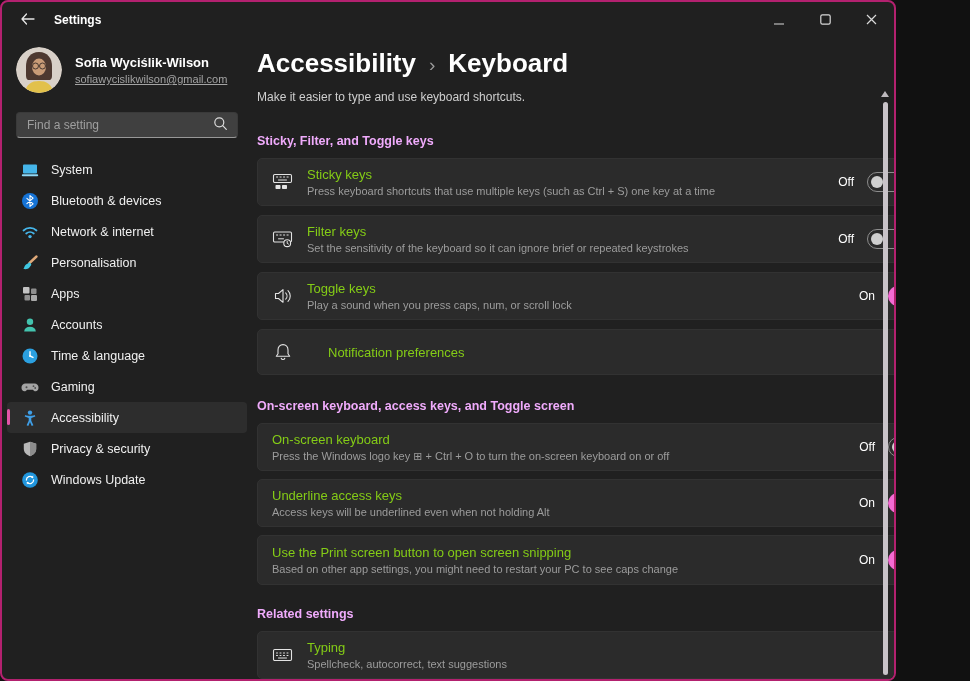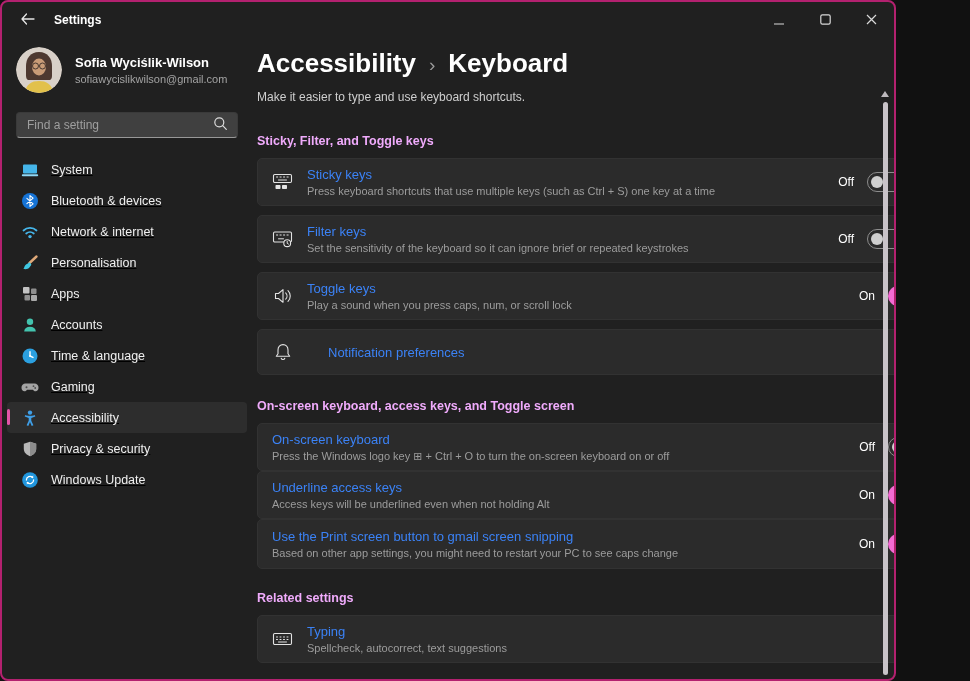--- a/index.html
+++ b/index.html
@@ -13,51 +13,51 @@
   .tb-title { font-size:12px; font-weight:bold; color:#ffffff; margin-left:12px; }
   .win-controls { margin-left:auto; display:flex; height:36px; }
   .win-btn { width:46px; height:36px; display:flex; align-items:center; justify-content:center; cursor:pointer; }
 
   
   .sidebar { position:absolute; top:36px; left:0; width:250px; bottom:0; }
   .profile { display:flex; align-items:center; margin:9px 0 0 14px; }
   .avatar { width:46px; height:46px; border-radius:50%; overflow:hidden; flex:none; }
   .p-text { margin-left:13px; }
   .p-name { font-size:13px; font-weight:bold; color:#ffffff; }
-  .p-email { font-size:11px; color:#a3a3a3; margin-top:3px; }
+  .p-email { font-size:11px; color:#a3a3a3; margin-top:3px;text-decoration:underline; }
   .searchbox { margin:19px 14px 0 14px; height:26px; background:#404040; border:1px solid #3a3a3a;
                border-bottom:1px solid #989898; border-radius:4px; display:flex; align-items:center; padding:0 9px 0 10px; }
   .searchbox input { flex:1; background:transparent; border:0; outline:0; color:#e8e8e8; font-size:12px; font-family:inherit; }
   .searchbox input::placeholder { color:#9f9f9f; }
-  .nav { margin-top:16px;text-decoration:underline; }
+  .nav { margin-top:16px; }
   .nav-item { position:relative; height:31px; margin:0 5px; border-radius:4px; display:flex; align-items:center; padding-left:14px; cursor:pointer; }
   .nav-item.selected { background:#2d2d2d; }
   .accent-bar { position:absolute; left:0; top:7px; width:3px; height:16px; border-radius:2px; background:#e255a8; }
   .nav-icon { width:18px; height:18px; margin-right:12px; flex:none; display:flex; align-items:center; justify-content:center; }
   .nav-label { font-size:12.5px; color:#f0f0f0; white-space:nowrap; }
 
   
   .main { position:absolute; left:255px; top:36px; width:688px; }
   .breadcrumb { margin-top:10px; display:flex; align-items:center; gap:13px; }
   .bc-item { font-size:26px; font-weight:600; color:#ffffff; }
   .bc-sep { font-size:19px; color:#9a9a9a; margin-top:3px; }
   .subtitle { margin-top:11px; font-size:12px; color:#cfcfcf; }
   .sec-h { font-size:12.5px; font-weight:bold; color:#f0abfc; }
   .sec-h.first { margin:30px 0 10px; }
   .sec-h.second { margin:24px 0 10px; }
   .sec-h.third { margin:22px 0 10px; }
 
   .card { background:#2b2b2b; border:1px solid #323232; border-radius:5px; height:48px;
           display:flex; align-items:center; padding:0 16px 0 14px; margin-bottom:9px; }
-  .sec2 .card { margin-bottom:0; }
+  .sec2 .card { margin-bottom:8px; }
   .card.short { height:46px;gap:21px; }
   .card.tall { height:50px; }
   .cicon { width:21px; margin-right:14px; flex:none; display:flex; align-items:center; justify-content:center; }
   .ctext { display:flex; flex-direction:column; gap:3px; }
-  .ctitle { font-size:13px; color:#3b82f6; }
+  .ctitle { font-size:13px; color:#84cc16; }
   .cdesc { font-size:11px; color:#9c9c9c; }
   .cright { margin-left:auto; display:flex; align-items:center; gap:13px; }
   .tlabel { font-size:12px; color:#ffffff; }
   .toggle { width:40px; height:20px; border-radius:10px; position:relative; cursor:pointer; flex:none; }
   .toggle.off { border:1px solid #8d8d8d; background:transparent; }
   .toggle.off .knob { position:absolute; left:3px; top:3px; width:12px; height:12px; border-radius:50%; background:#cfcfcf; }
   .toggle.on { background:#f46bd3; }
   .toggle.on .knob { position:absolute; right:3px; top:3px; width:14px; height:14px; border-radius:50%; background:#141414; }
   .chev { display:flex; align-items:center; cursor:pointer; }
 
@@ -387,21 +387,21 @@
         <div class="cright">
           <span class="tlabel">On</span>
           <div class="toggle on">
               <div class="knob"></div>
             </div>
         </div>
       </div>
 
       <div class="card tall">
         <div class="ctext">
-          <div class="ctitle">Use the Print screen button to gmail screen snipping</div>
+          <div class="ctitle">Use the Print screen button to open screen snipping</div>
           <div class="cdesc">Based on other app settings, you might need to restart your PC to see caps change</div>
         </div>
         <div class="cright">
           <span class="tlabel">On</span>
           <div class="toggle on">
               <div class="knob"></div>
             </div>
         </div>
       </div>
     </div>

